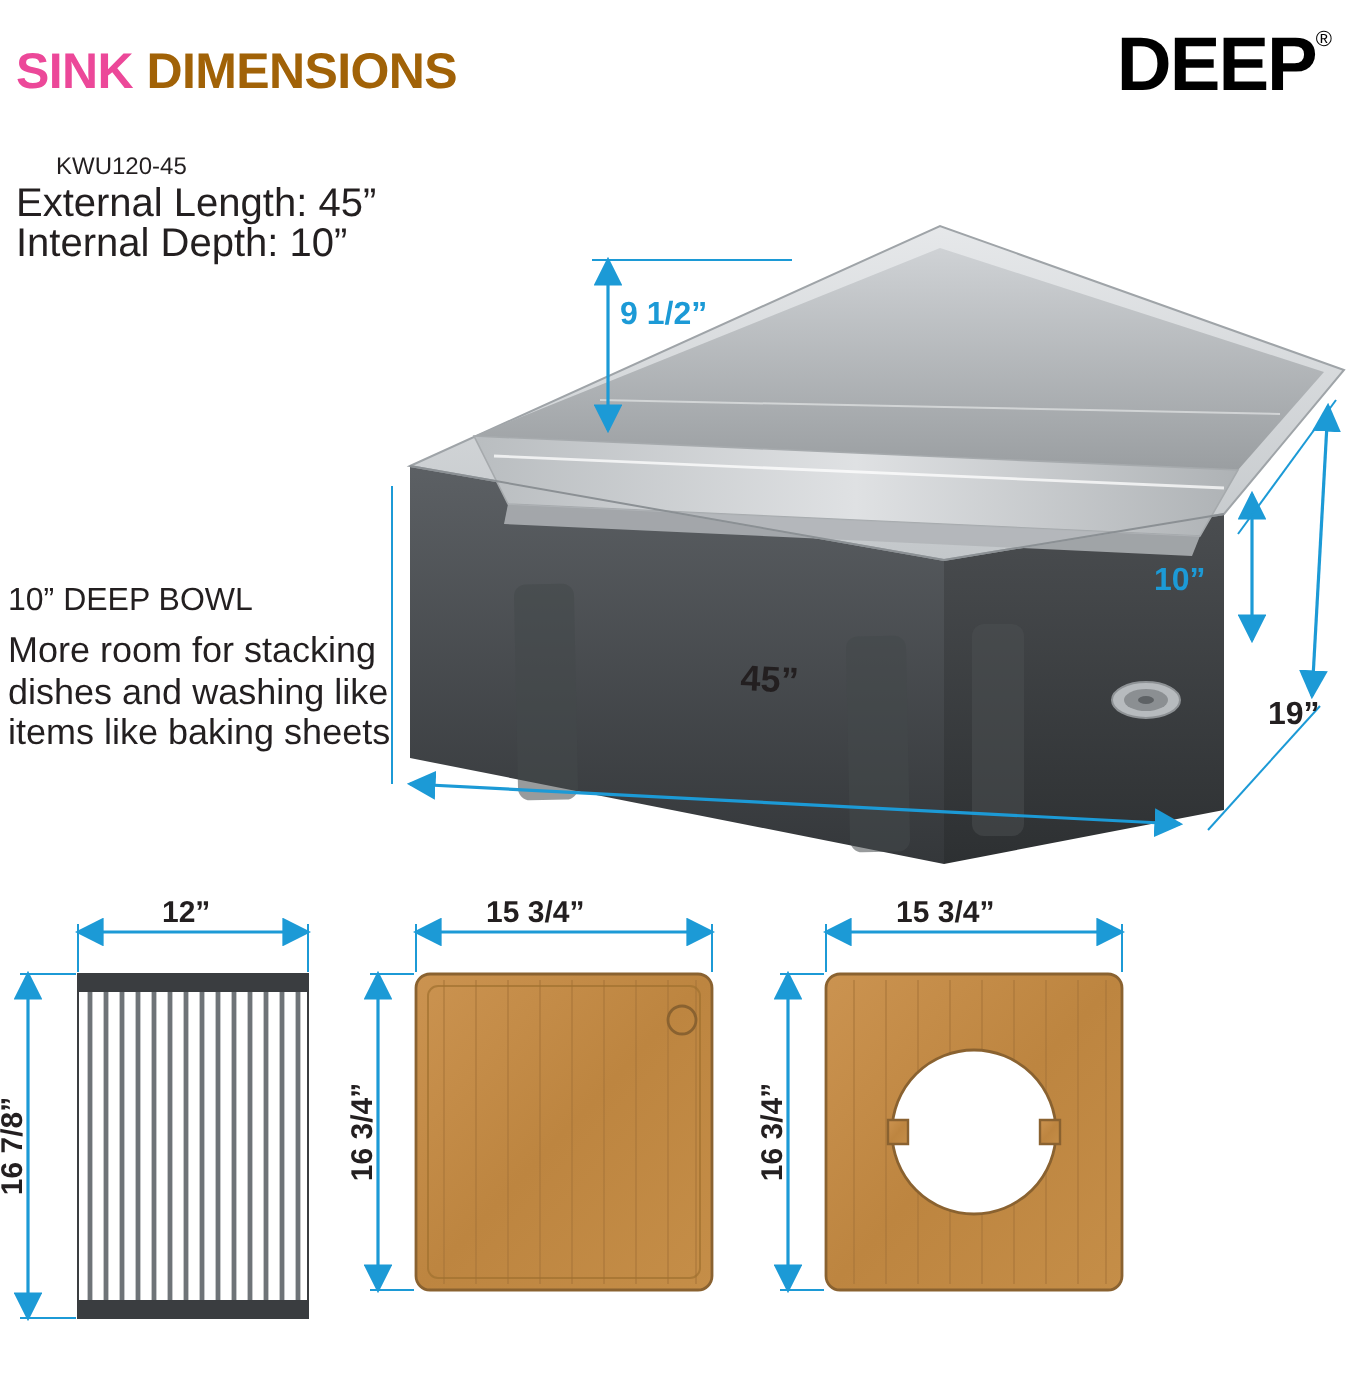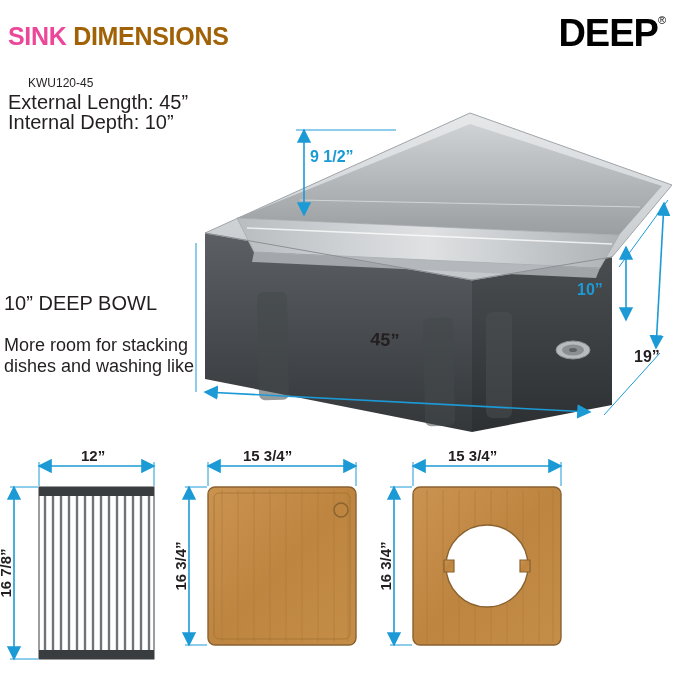--- a/index.html
+++ b/index.html
@@ -65,22 +65,22 @@
     white-space: nowrap;
   }
 
   
   .deepbowl {
     position: absolute;
     left: 4px; top: 292px;
     width: 232px;
   }
   .deepbowl .dbtitle {
-    font-size: 20px;
-    margin-bottom: 20px;
+    font-size: 16px;
+    margin-bottom: 5px;
   }
   .deepbowl .dbbody {
     font-size: 18px;
     line-height: 20.5px;
   }
 
   
   .footer {
     position: absolute;
     right: 10px; bottom: 8px;
@@ -125,20 +125,21 @@
   <div class="spec">
     <div class="model">KWU120-45</div>
     <div class="line">External Length: 45”</div>
     <div class="line">Internal Depth: 10”</div>
   </div>
 
   <div class="deepbowl">
     <div class="dbtitle">10” DEEP BOWL</div>
     <div class="dbbody">More room for stacking</div>
     <div class="dbbody">dishes and washing like</div>
+    <div class="dbbody">items like baking sheets</div>
   </div>
 
   <svg class="canvas" viewBox="0 0 679 691">
     <defs>
       <linearGradient id="steelTop" x1="0" y1="0" x2="0" y2="1">
         <stop offset="0" stop-color="#e6e8ea"></stop>
         <stop offset="1" stop-color="#c3c7ca"></stop>
       </linearGradient>
       <linearGradient id="steelInner" x1="0" y1="0" x2="1" y2="0">
         <stop offset="0" stop-color="#b9bdc0"></stop>

